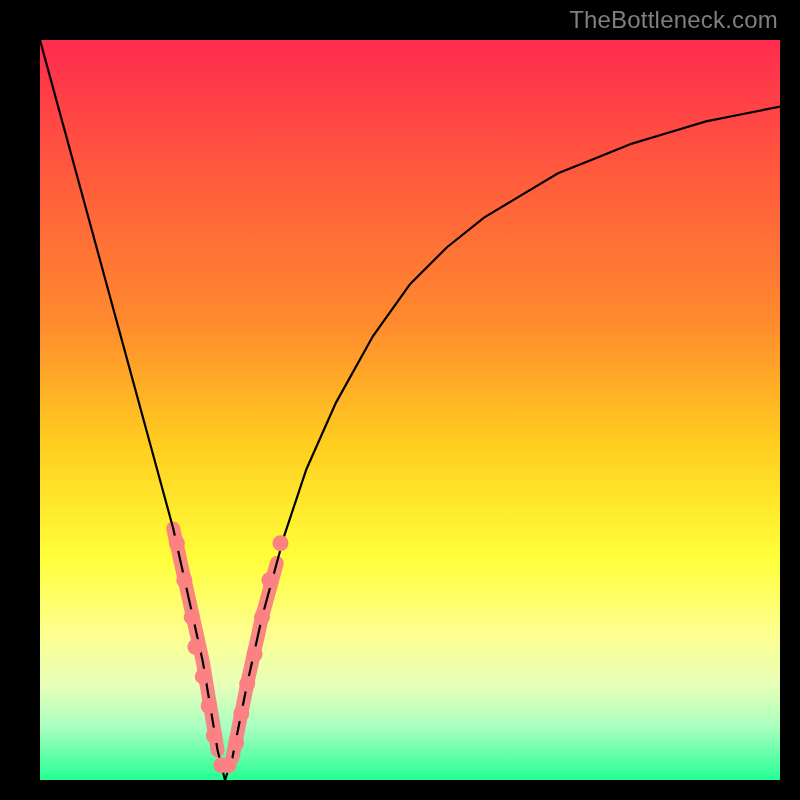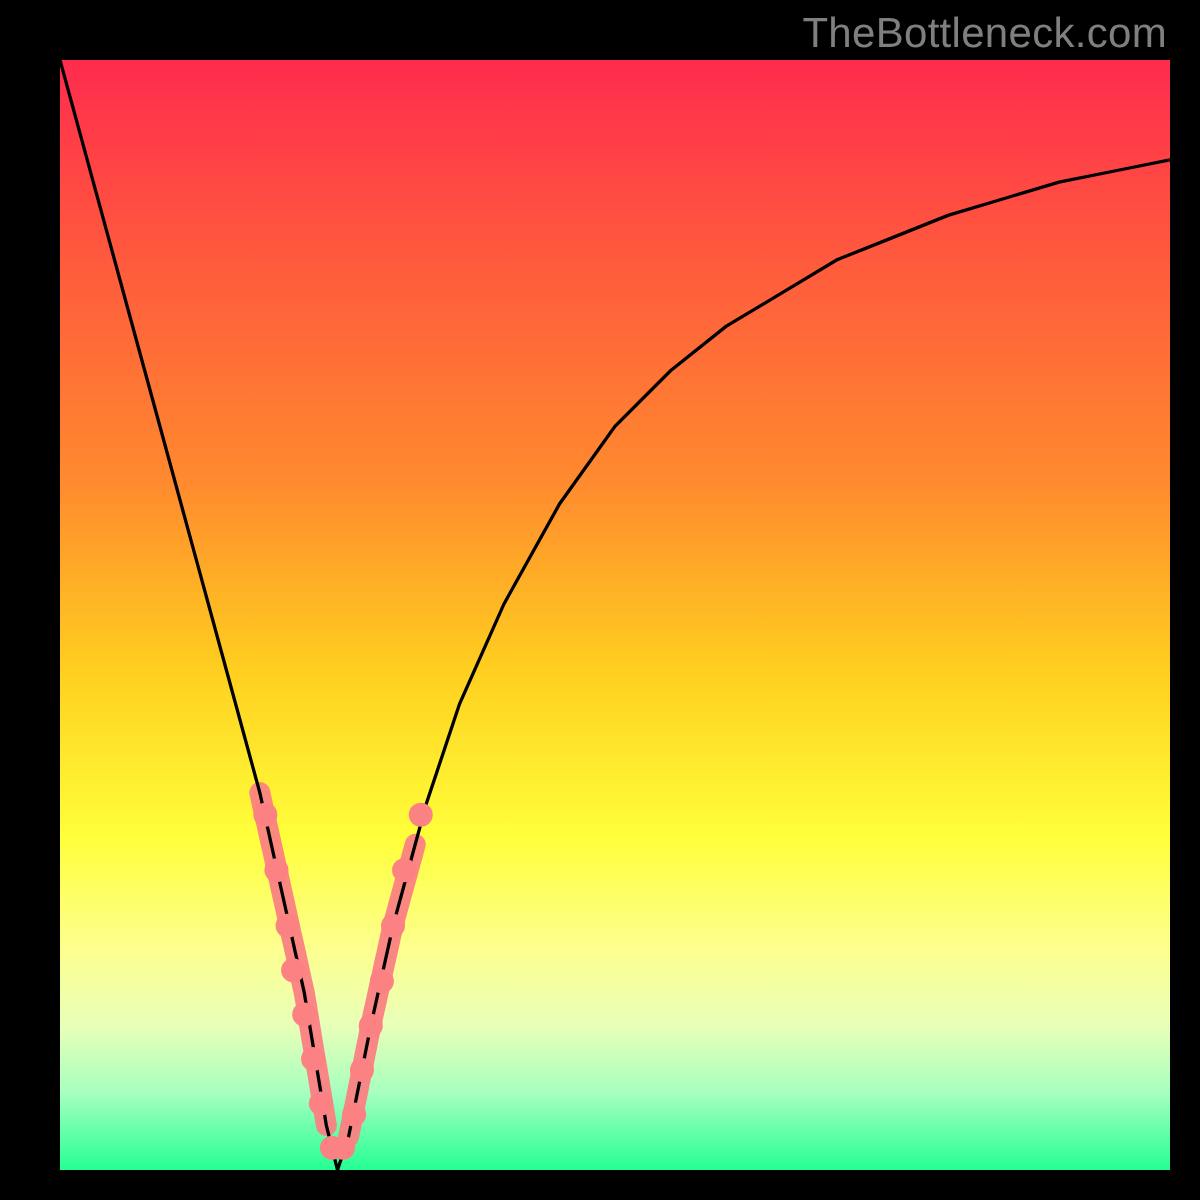--- a/index.html
+++ b/index.html
@@ -39,21 +39,21 @@
     left: 0;
     top: 0;
     width: 100%;
     height: 100%;
   }
   .watermark {
     position: absolute;
     right: 22px;
     top: 6px;
     color: #7f7f7f;
-    font-size: 28px;
+    font-size: 24px;
     font-weight: 500;
     letter-spacing: 0.2px;
   }
 </style>
 </head>
 <body>
 
 <div class="frame">
 
   <div class="plot-area">

